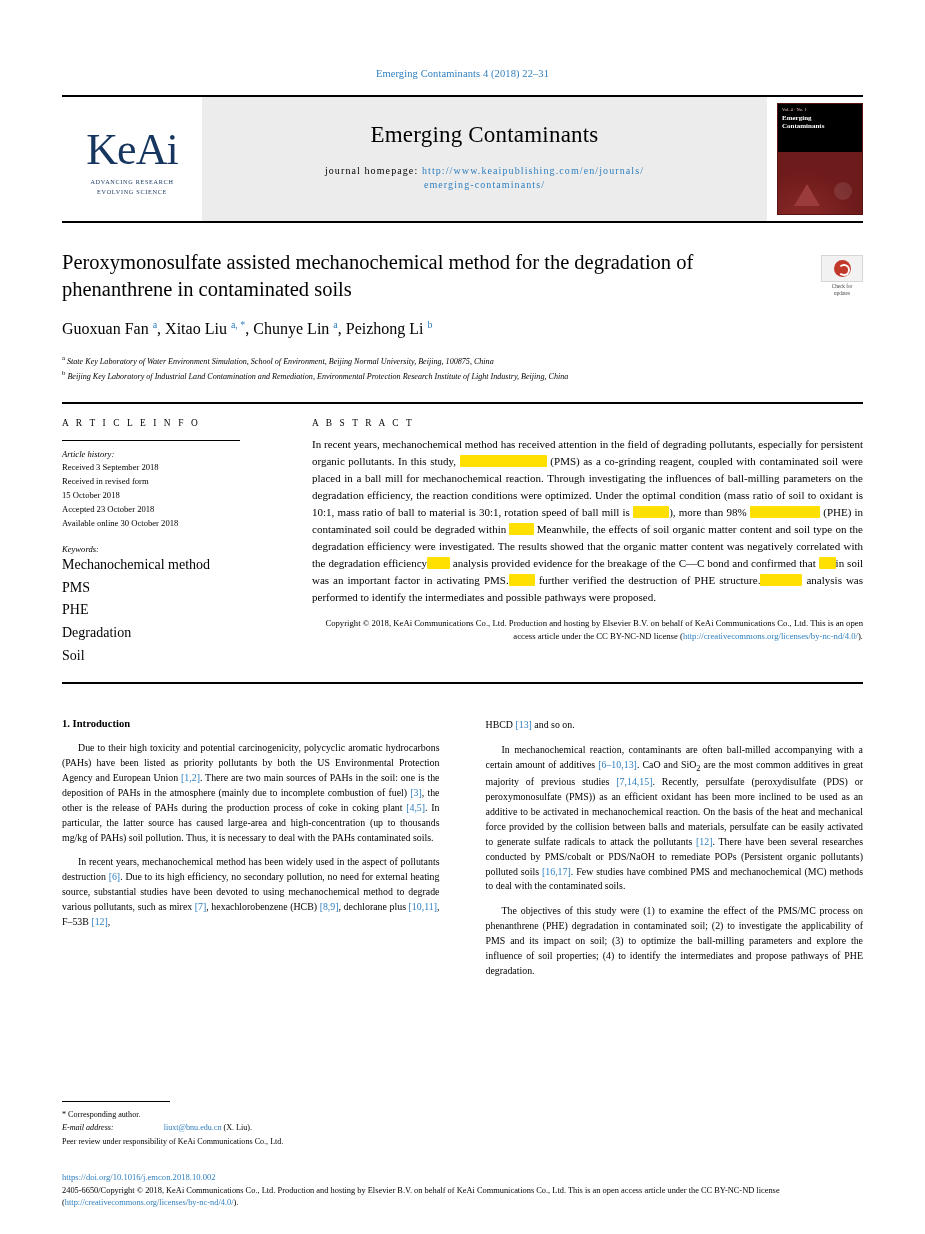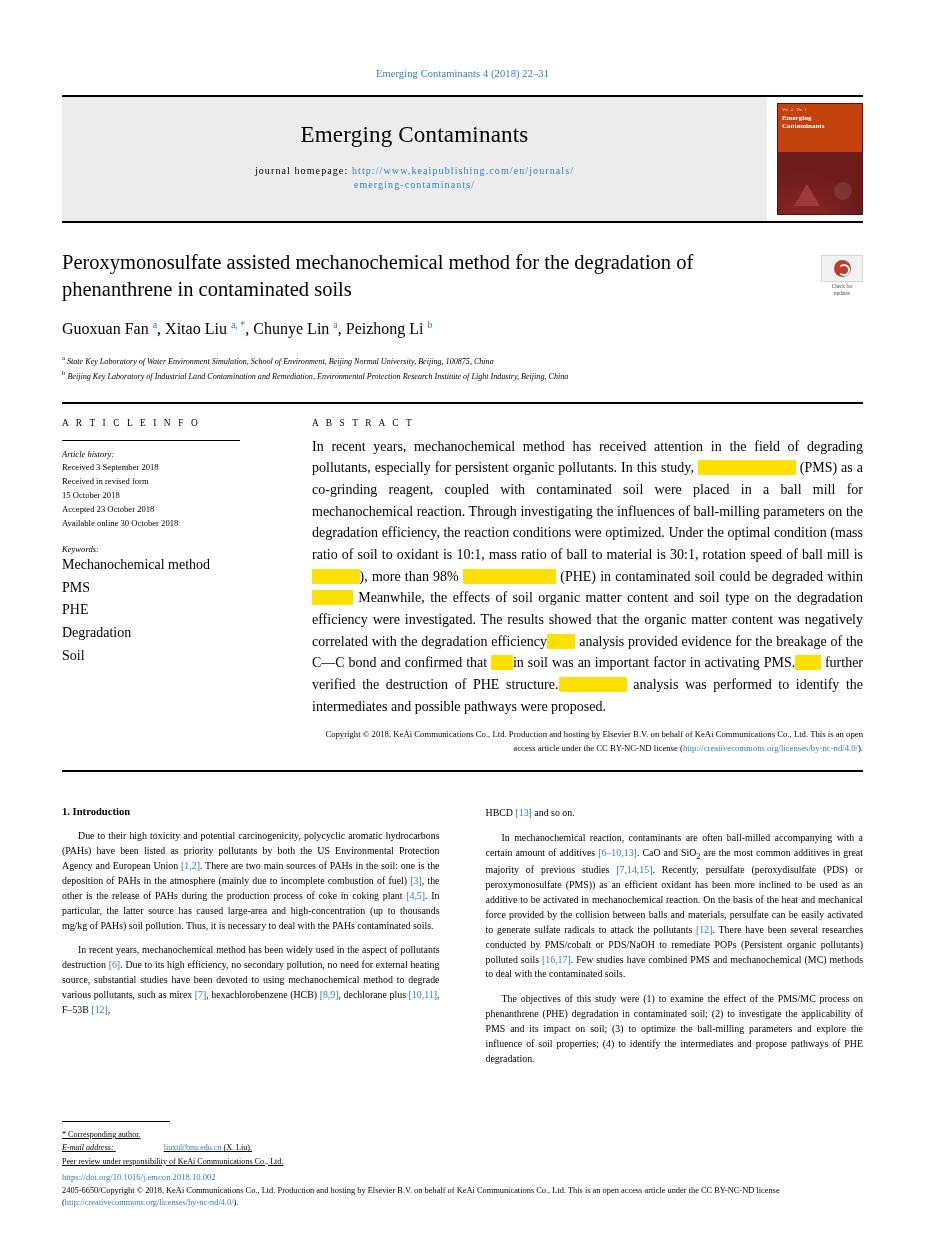--- a/index.html
+++ b/index.html
@@ -77,21 +77,21 @@
     font-size: 10px;
     letter-spacing: 1.1px;
   }
   .mast-home .lbl { color: #000; }
   .mast-home .url { color: #2f7fbf; }
   .mast-home .url2 { color: #2f7fbf; display: block; margin-top: 3px; }
 
   .mast-cover {
     width: 86px;
     margin: 6px 0 6px 10px;
-    background: #c2410c;
+    background: #000000;
     position: relative;
     overflow: hidden;
     border: 1px solid #5a1414;
   }
   .cover-top { font-size: 4.5px; color: #f0c0c0; padding: 3px 4px 0; }
   .cover-ttl {
     color: #fff;
     font-size: 7px;
     font-weight: bold;
     padding: 2px 4px;
@@ -181,21 +181,21 @@
     letter-spacing: 2.6px;
     margin-bottom: 8px;
   }
   .hist-rule { border-top: 1px solid #000; width: 178px; margin: 12px 0 7px; }
   .info-txt { font-size: 8.6px; line-height: 1.62; }
   .info-txt .it { font-style: italic; }
   .kw-head { font-style: italic; font-size: 8.6px; margin-top: 13px; }
   .kw-list { font-size: 14px; line-height: 1.62; }
 
   .abs-body {
-    font-size: 14px;
+    font-size: 11px;
     line-height: 1.55;
     text-align: justify;
   }
   .hl {
     background: #ffe000;
     color: transparent;
     border-radius: 1px;
     padding: 0 1px;
     user-select: none;
   }
@@ -226,23 +226,22 @@
   }
   .p.first { text-indent: 16px; }
   .p + .p { margin-top: 10px; }
   .p .ref { color: #2f7fbf; }
   .p.noindent { text-indent: 0; }
 
   
   .foot {
     position: absolute;
     left: 62px;
-    bottom: 66px;
+    bottom: 86px;
     width: 392px;
-    text-decoration: underline;
   }
   .foot-rule { border-top: 1px solid #000; width: 108px; margin-bottom: 6px; }
   .foot-txt { font-size: 8.1px; line-height: 1.65; }
   .foot-txt .it { font-style: italic; }
   .foot-txt .lnk { color: #2f7fbf; margin-left: 48px; }
 
   .bottom {
     position: absolute;
     left: 62px;
     right: 62px;
@@ -253,20 +252,27 @@
   .license .lnk { color: #2f7fbf; }
 </style>
 </head>
 <body>
 
 <div class="page">
 
   <div class="running-head">Emerging Contaminants 4 (2018) 22–31</div>
 
   <div class="masthead">
+    <div class="mast-logo">
+      <div class="keai-word">KeAi</div>
+      <div class="keai-sub">
+        <span>ADVANCING RESEARCH</span><br>
+        <span>EVOLVING SCIENCE</span>
+      </div>
+    </div>
 
     <div class="mast-center">
       <div class="mast-title">Emerging Contaminants</div>
       <div class="mast-home">
         <span class="lbl">journal homepage:</span>
         <span class="url">http://www.keaipublishing.com/en/journals/</span>
         <span class="url2">emerging-contaminants/</span>
       </div>
     </div>
 

